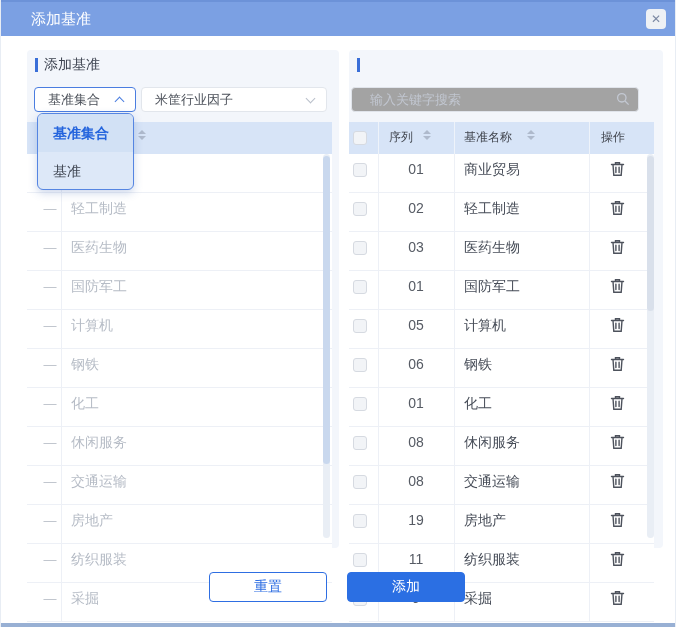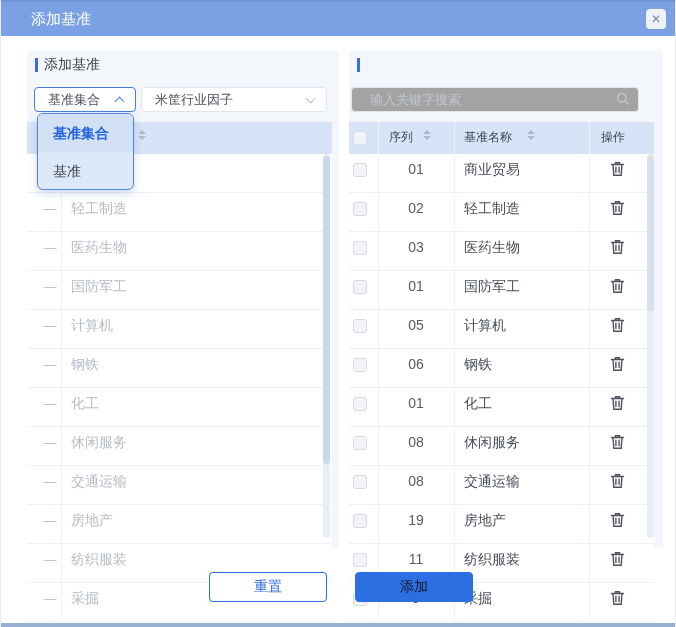--- a/index.html
+++ b/index.html
@@ -92,21 +92,21 @@
   .sbar-track { position:absolute; width:7px; background:#e9eef5; border-radius:4px; }
   .sbar-thumb { position:absolute; left:0; width:7px; border-radius:4px; cursor:pointer; }
   .left-track  { left:296px; top:104px; height:384px; }
   .left-thumb  { top:2px; height:308px; background:#c9d8ee; }
   .right-track { left:298px; top:104px; height:384px; }
   .right-thumb { top:2px; height:155px; background:#d9e0eb; }
 
   
   .btn { position:absolute; top:572px; width:118px; height:30px; border-radius:4px; font-size:14px; cursor:pointer; }
   .btn-reset { left:208px; background:#fff; border:1px solid #2e6ee2; color:#2e6ee2; }
-  .btn-add   { left:346px; background:#2b6fe3; border:1px solid #2b6fe3; color:#0f172a;margin-left:8px; }
+  .btn-add   { left:346px; background:#2b6fe3; border:1px solid #2b6fe3; color:#ffffff; }
 </style>
 </head>
 <body>
 
 <div class="dialog">
 
   <div class="titlebar">
     <span class="t-text">添加基准</span>
     <button class="close-btn">✕</button>
   </div>

